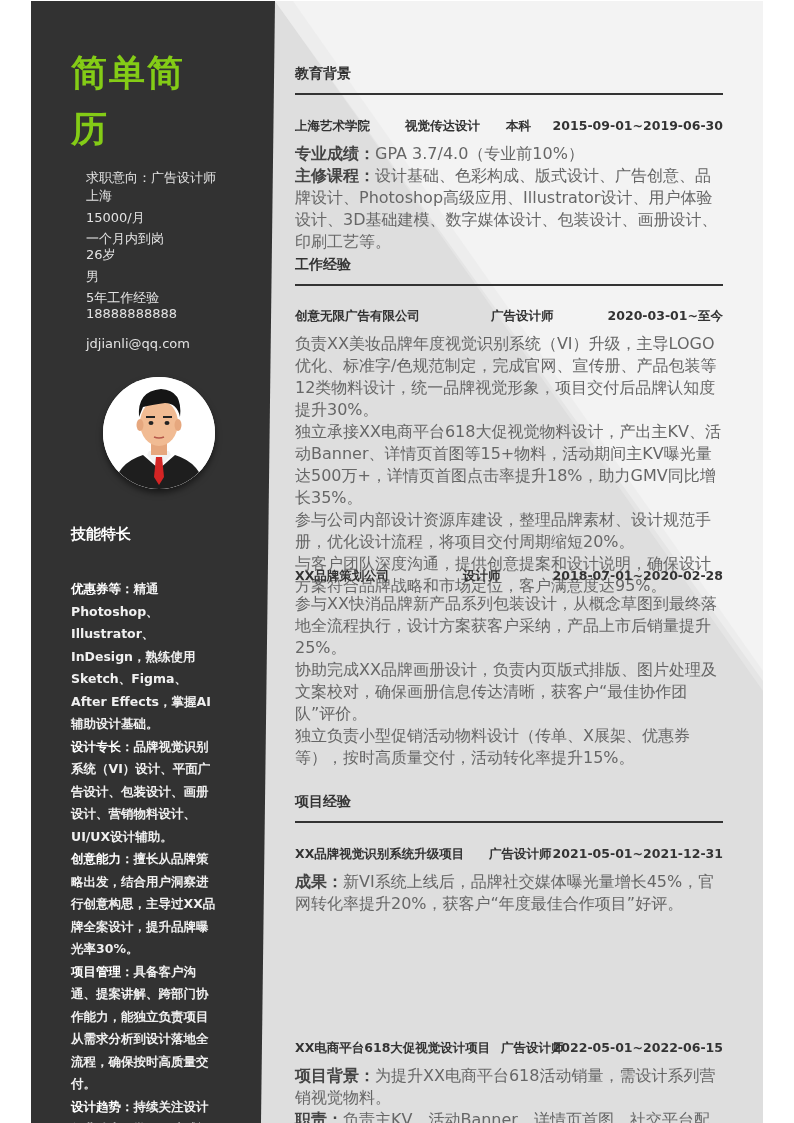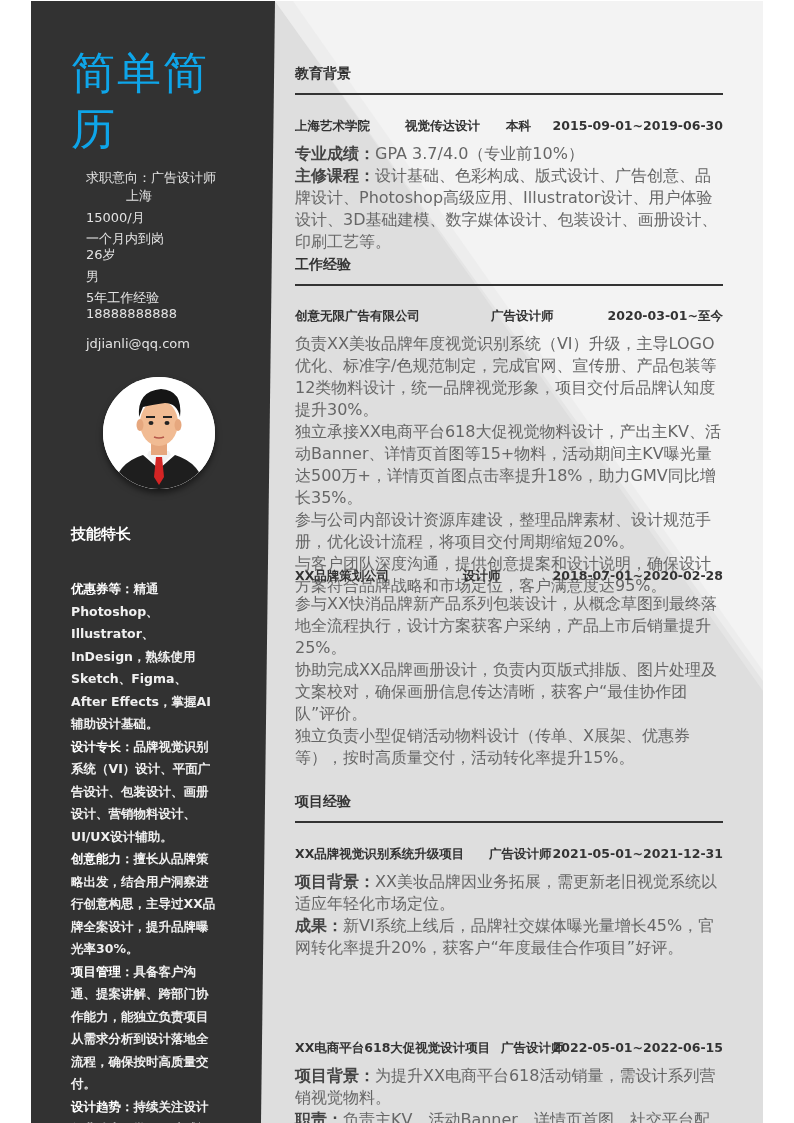--- a/index.html
+++ b/index.html
@@ -23,21 +23,21 @@
     clip-path: polygon(244px 0, 262px 0, 732px 670px, 732px 690px);
     opacity: 0.6;
   }
   .sidebar {
     position: absolute; left: 0; top: 0; width: 244px; height: 1122px;
     background: #323232; color: #e8e8e8;
     clip-path: polygon(0 0, 244px 0, 230px 1122px, 0 1122px);
   }
   .title {
     position: absolute; left: 40px; top: 44px; width: 140px;
-    font-size: 44px; font-weight: normal; line-height: 56px; color: #0ea5e9;
+    font-size: 36px; font-weight: bold; line-height: 56px; color: #84cc16;
     letter-spacing: 2px;
   }
   .info { position: absolute; left: 55px; top: 168px; font-size: 13px; color: #e3e3e3; }
   .info .row { height: 18px; line-height: 18px; white-space: nowrap; }
   .avatar {
     position: absolute; left: 72px; top: 376px; width: 112px; height: 112px;
     border-radius: 50%; background: #ffffff; overflow: hidden;
     box-shadow: 0 4px 6px rgba(0,0,0,0.5);
   }
   .skills-title {
@@ -70,21 +70,21 @@
   <div class="bg-light"></div>
   <div class="bg-mid"></div>
 
   <div class="sidebar">
     <div class="title">
       <div>简单简</div>
       <div>历</div>
     </div>
     <div class="info">
       <div class="row" style="">求职意向：广告设计师</div>
-      <div class="row" style="margin-bottom:4px;margin-left:40px;">上海</div>
+      <div class="row" style="margin-bottom:4px;">上海</div>
       <div class="row" style="margin-bottom:4px;">15000/月</div>
       <div class="row" style="height:15px;line-height:15px;">一个月内到岗</div>
       <div class="row" style="margin-bottom:4px;">26岁</div>
       <div class="row" style="margin-bottom:4px;">男</div>
       <div class="row" style="height:15px;line-height:15px;">5年工作经验</div>
       <div class="row" style="margin-bottom:12px;">18888888888</div>
       <div class="row">jdjianli@qq.com</div>
     </div>
 
     <div class="avatar">
@@ -165,21 +165,20 @@
     </div>
 
     <div class="sec-title" style="top:792px;">项目经验</div>
     <div class="sec-line" style="top:820px;"></div>
     <div class="head-row" style="top:844px;">
       <span style="left:0;">XX品牌视觉识别系统升级项目</span>
       <span style="left:194px;">广告设计师</span>
       <span style="right:0;">2021-05-01~2021-12-31</span>
     </div>
     <div class="text" style="top:870px;">
-      <div><b>项目背景：</b><span>XX美妆品牌因业务拓展，需更新老旧视觉系统以适应年轻化市场定位。</span></div>
       <div><b>成果：</b><span>新VI系统上线后，品牌社交媒体曝光量增长45%，官网转化率提升20%，获客户“年度最佳合作项目”好评。</span></div>
     </div>
 
     <div class="head-row" style="top:1038px;">
       <span style="left:0;">XX电商平台618大促视觉设计项目</span>
       <span style="left:206px;">广告设计师</span>
       <span style="right:0;">2022-05-01~2022-06-15</span>
     </div>
     <div class="text" style="top:1064px;">
       <div><b>项目背景：</b><span>为提升XX电商平台618活动销量，需设计系列营销视觉物料。</span></div>

